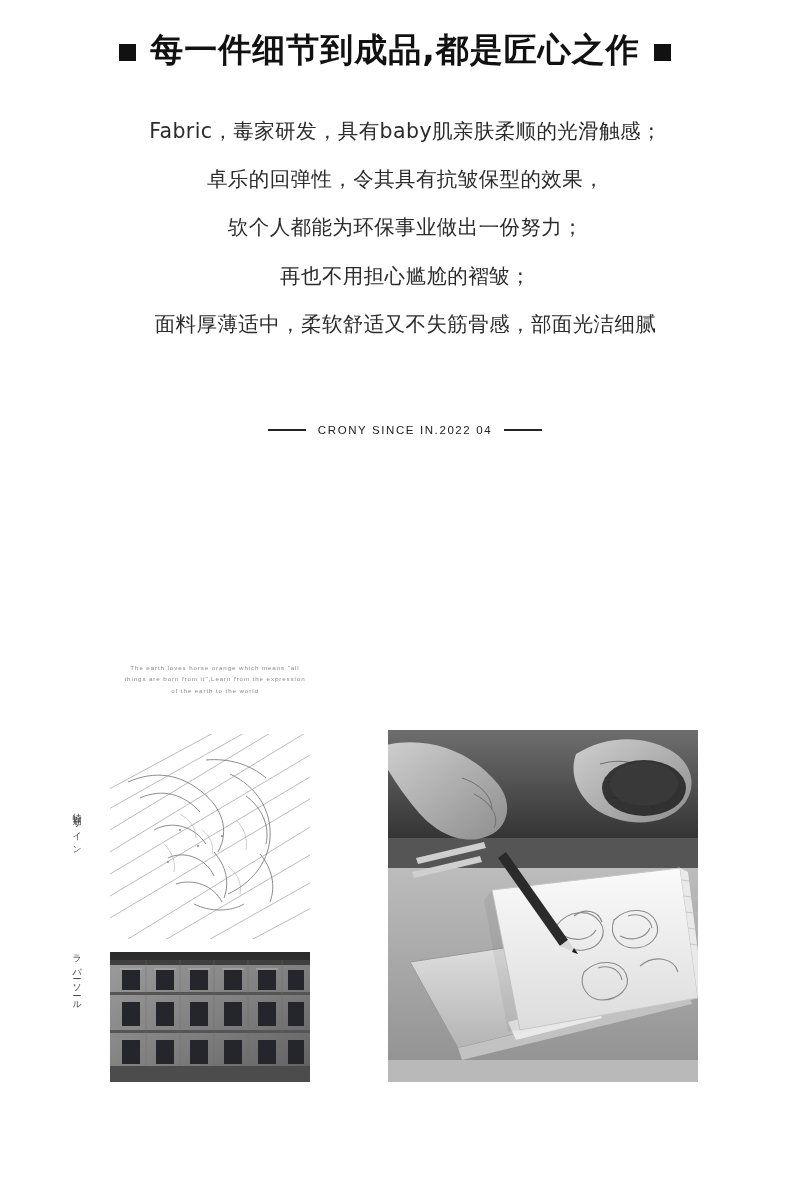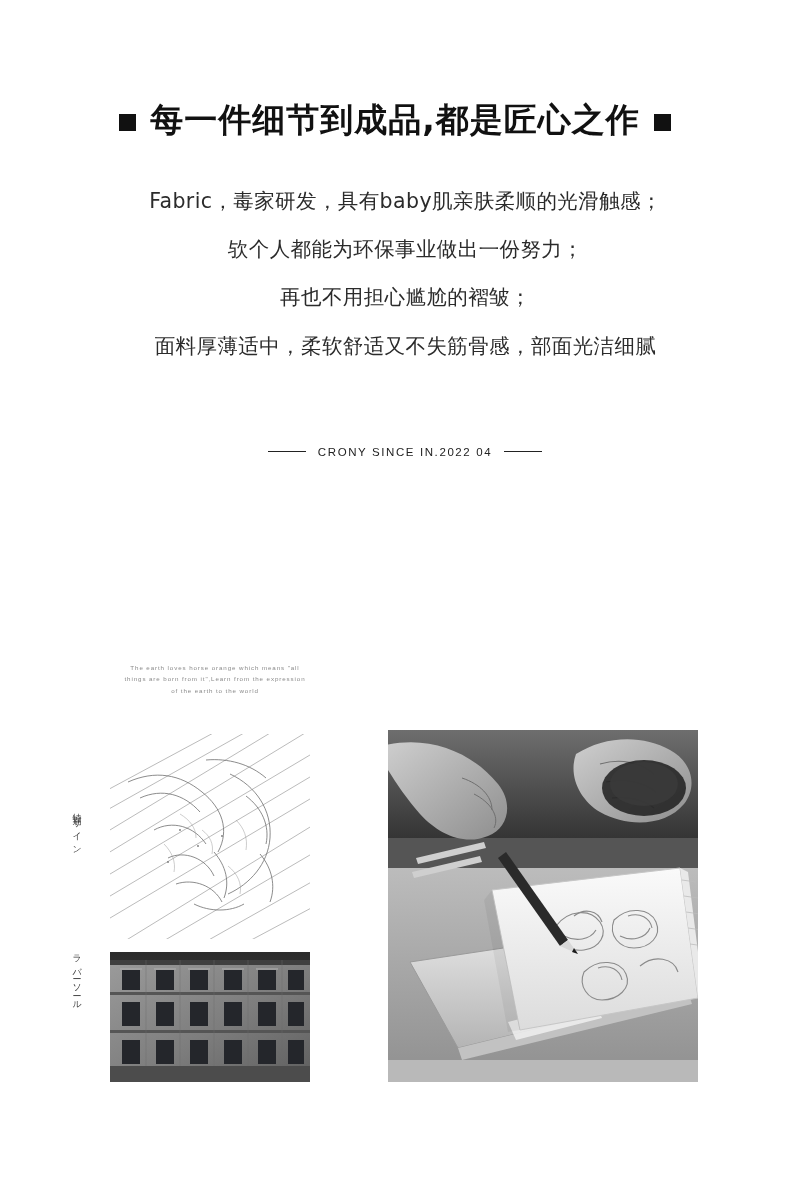--- a/index.html
+++ b/index.html
@@ -11,21 +11,21 @@
     width: 790px;
     height: 1191px;
     position: relative;
     font-family: "Liberation Sans", sans-serif;
     color: #1a1a1a;
     overflow: hidden;
   }
 
   
   .heading-wrap {
-    margin-top: 98px;
+    margin-top: 28px;
     display: flex;
     align-items: center;
     justify-content: center;
     gap: 14px;
   }
   .heading-square {
     width: 17px;
     height: 17px;
     background: #111;
     display: inline-block;
@@ -155,20 +155,21 @@
 <body>
 
 <div class="heading-wrap">
   <span class="heading-square"></span>
   <span class="heading-text">每一件细节到成品,都是匠心之作</span>
   <span class="heading-square"></span>
 </div>
 
 <div class="copy-block">
   <div class="copy-line">Fabric，毒家研发，具有baby肌亲肤柔顺的光滑触感；</div>
+  <div class="copy-line">卓乐的回弹性，令其具有抗皱保型的效果，</div>
   <div class="copy-line">欤个人都能为环保事业做出一份努力；</div>
   <div class="copy-line">再也不用担心尴尬的褶皱；</div>
   <div class="copy-line">面料厚薄适中，柔软舒适又不失筋骨感，部面光洁细腻</div>
 </div>
 
 <div class="divider">
   <span class="rule"></span>
   <span class="brand">CRONY SINCE IN.2022 04</span>
   <span class="rule"></span>
 </div>

